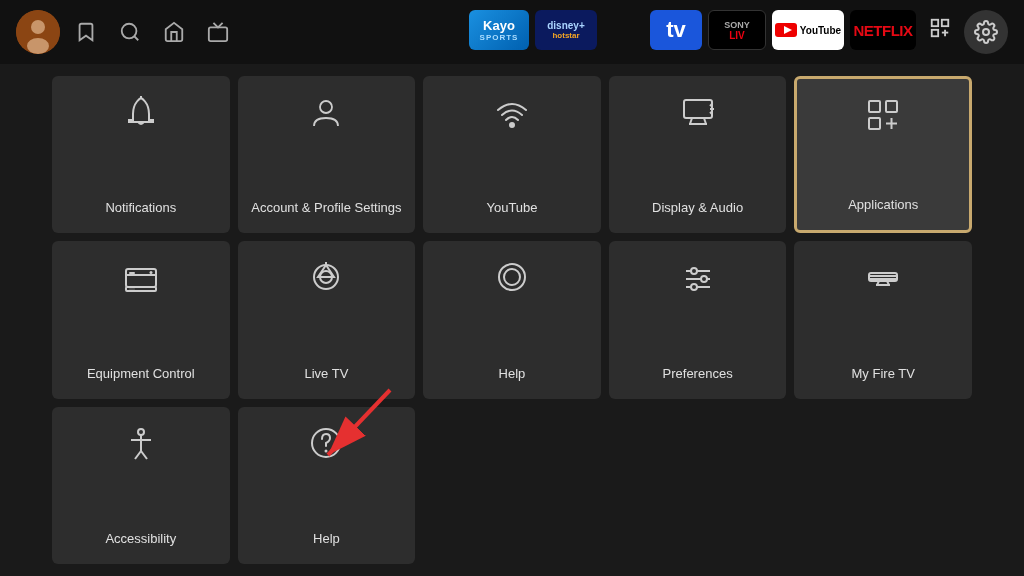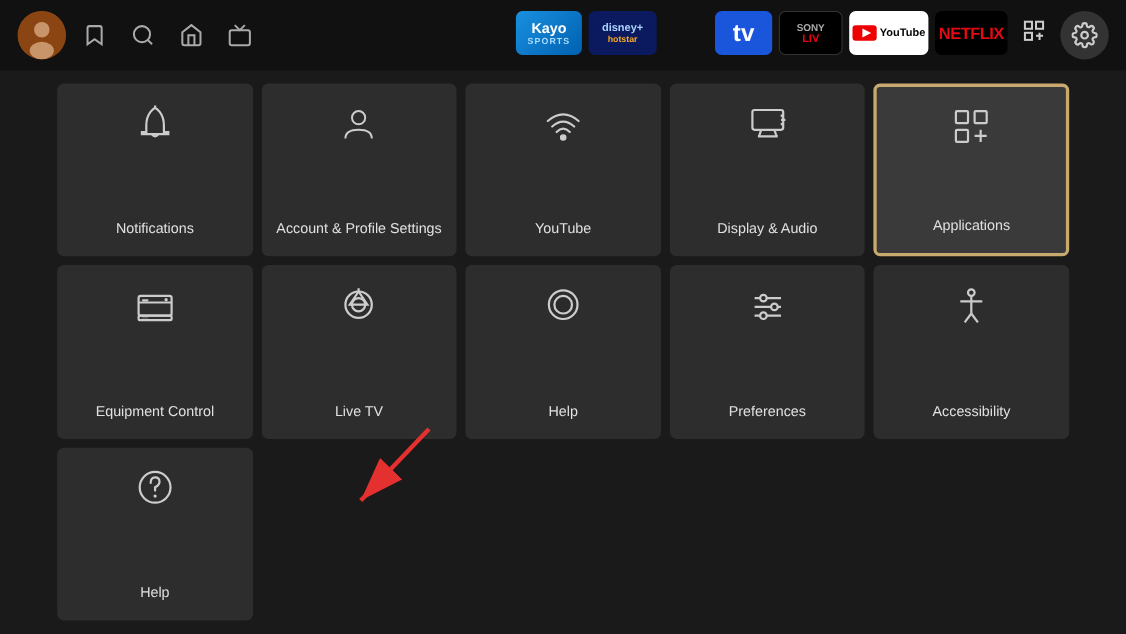--- a/index.html
+++ b/index.html
@@ -327,20 +327,33 @@
         <line x1="8" y1="22" x2="32" y2="22"></line>
         <line x1="8" y1="30" x2="32" y2="30"></line>
         <circle cx="16" cy="14" r="3" fill="#2d2d2d" stroke="#ccc" stroke-width="2"></circle>
         <circle cx="26" cy="22" r="3" fill="#2d2d2d" stroke="#ccc" stroke-width="2"></circle>
         <circle cx="16" cy="30" r="3" fill="#2d2d2d" stroke="#ccc" stroke-width="2"></circle>
       </svg>
     </div>
     <div class="tile-label">Preferences</div>
   </div>
 
+  <div class="tile" style="position:relative;">
+    <div class="tile-icon">
+      <svg class="tile-svg" viewBox="0 0 40 40" fill="none" stroke="#ccc" stroke-width="2">
+        <rect x="6" y="16" width="28" height="8" rx="2"></rect>
+        <line x1="6" y1="19" x2="34" y2="19"></line>
+        <line x1="6" y1="22" x2="34" y2="22"></line>
+        <line x1="16" y1="24" x2="14" y2="28"></line>
+        <line x1="24" y1="24" x2="26" y2="28"></line>
+        <line x1="13" y1="28" x2="27" y2="28"></line>
+      </svg>
+    </div>
+    <div class="tile-label">My Fire TV</div>
+  </div>
 
   <div class="tile">
     <div class="tile-icon">
       <svg class="tile-svg" viewBox="0 0 40 40" fill="none" stroke="#ccc" stroke-width="2">
         <circle cx="20" cy="9" r="3"></circle>
         <line x1="20" y1="12" x2="20" y2="28"></line>
         <line x1="10" y1="17" x2="30" y2="17"></line>
         <line x1="20" y1="28" x2="14" y2="36"></line>
         <line x1="20" y1="28" x2="26" y2="36"></line>
       </svg>

